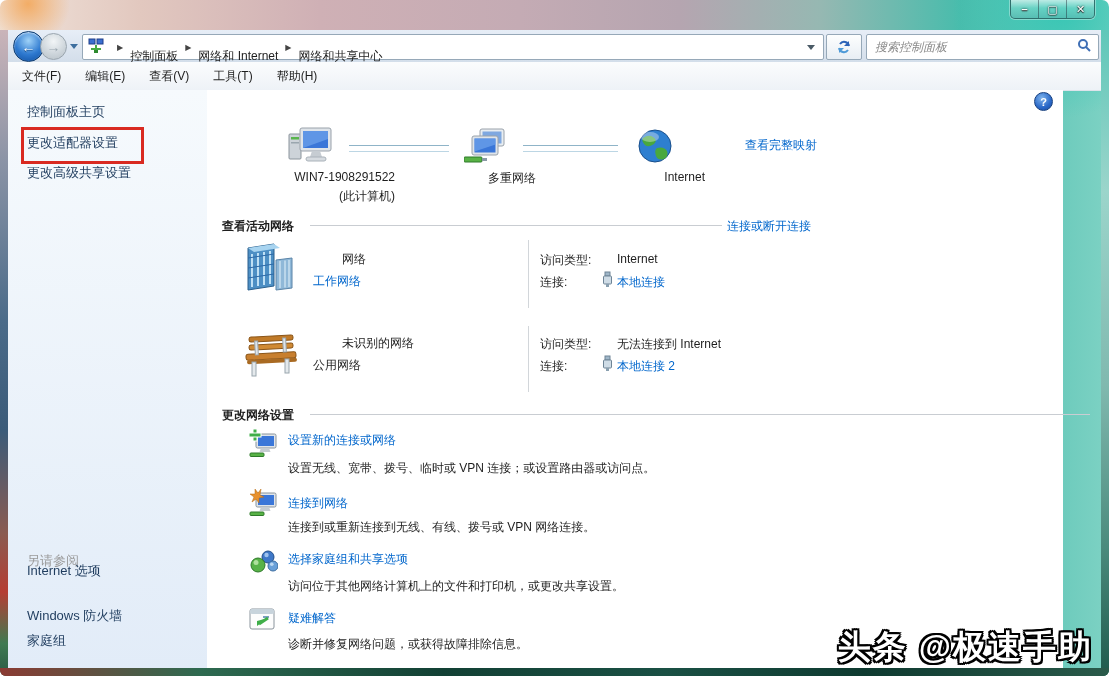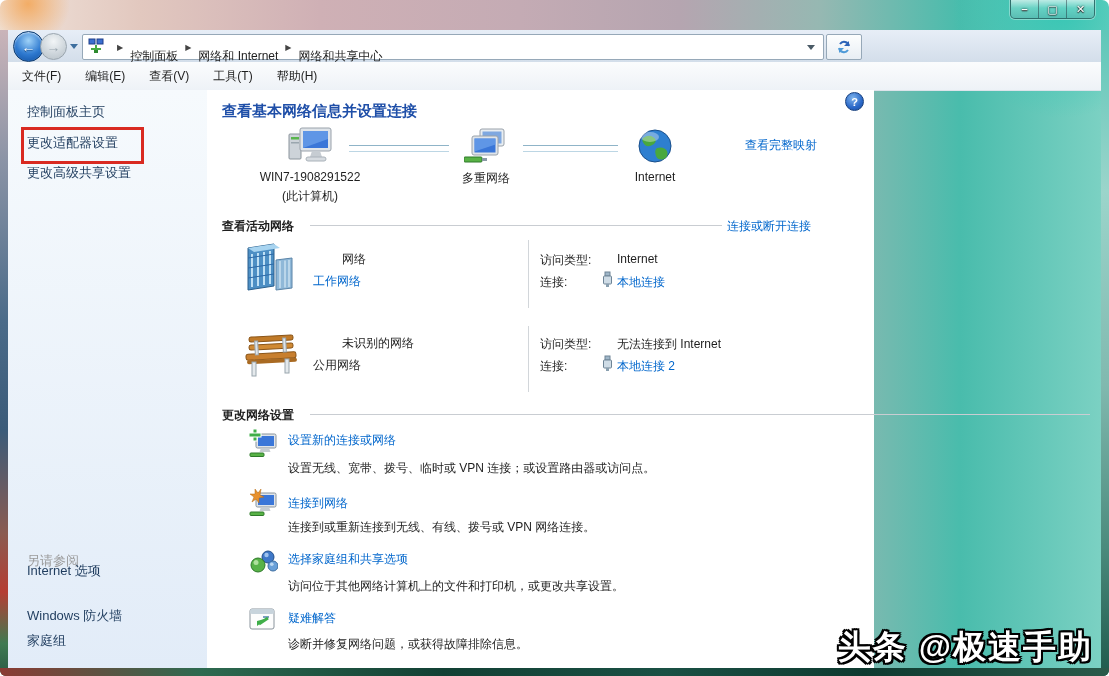--- a/index.html
+++ b/index.html
@@ -50,34 +50,34 @@
   .searchbox input{flex:1;border:none;outline:none;font-size:12px;padding:0 4px 0 8px;
     font-family:"Liberation Sans","DejaVu Sans",sans-serif;background:transparent;}
   .searchbox input::placeholder{font-style:italic;color:#8a8a8a;}
   .search-icon{margin-right:7px;flex:0 0 auto;}
   
   .menubar{position:absolute;left:8px;top:62px;width:1093px;height:28px;
     background:linear-gradient(180deg,#fbfcfd,#eef2f7);border-bottom:1px solid #dde3ea;
     display:flex;align-items:center;font-size:12px;color:#1e1e1e;}
   .menu-item{padding:4px 10px;margin-left:4px;cursor:default;}
   
-  .content{position:absolute;left:8px;top:90px;width:866px;height:578px;display:flex;background:#fff;}
+  .content{position:absolute;left:8px;top:90px;width:1055px;height:578px;display:flex;background:#fff;}
   .sidebar{position:relative;width:199px;height:100%;
     background:linear-gradient(180deg,#f6fafd,#e2ecf8);font-size:13px;}
   .side-link{position:absolute;left:19px;color:#1f3c5e;cursor:pointer;white-space:nowrap;}
   .side-note{position:absolute;left:19px;color:#9a9a9a;white-space:nowrap;}
   .annotation{position:absolute;left:13px;top:37px;width:117px;height:31px;border:3px solid #d92a21;}
   .main{position:relative;flex:1;height:100%;background:#fff;font-size:12px;color:#1e1e1e;}
   .page-title{position:absolute;left:15px;top:12px;font-size:15px;font-weight:bold;color:#1f4fa8;}
   .help-btn{position:absolute;top:2px;right:10px;width:17px;height:17px;border-radius:50%;
     background:radial-gradient(circle at 40% 30%,#7fb4ec,#2a68c8 60%,#1a4a9c);border:1px solid #16407f;
     color:#fff;font-size:11px;font-weight:bold;display:flex;align-items:center;justify-content:center;cursor:pointer;}
   .link{color:#0066cc;cursor:pointer;white-space:nowrap;}
   .map-line{position:absolute;height:5px;border-top:1px solid #8fb4c8;border-bottom:1px solid #bcd6e4;}
-  .map-label{position:absolute;text-align:center;}
+  .map-label{position:absolute;text-align:right;}
   .section-h{position:absolute;font-weight:bold;color:#1e1e1e;}
   .rule{position:absolute;height:1px;background:#c9cdd2;}
   .vdiv{position:absolute;width:1px;background:#d2d6da;}
   .net-name{position:absolute;font-weight:normal;padding-left:29px;}
   .lbl{position:absolute;color:#1e1e1e;text-align:right;}
   .task-title{position:absolute;}
   .task-desc{position:absolute;color:#1e1e1e;}
   .icon-abs{position:absolute;}
   .watermark{position:absolute;right:16px;bottom:6px;font-size:33px;font-weight:bold;color:#fff;letter-spacing:2px;
     text-shadow:-2px -2px 0 #000,2px -2px 0 #000,-2px 2px 0 #000,2px 2px 0 #000,0 2px 0 #000,2px 0 0 #000,0 -2px 0 #000,-2px 0 0 #000;
@@ -127,20 +127,29 @@
 
     <div class="btn-refresh">
       <svg width="16" height="16" viewBox="0 0 16 16">
         <path d="M3 9 a5 5 0 0 0 9 2" fill="none" stroke="#4e9ad8" stroke-width="2"></path>
         <path d="M13 7 a5 5 0 0 0 -9 -2" fill="none" stroke="#2a62b8" stroke-width="2"></path>
         <path d="M13 2 v5 h-5 z" fill="#2a62b8"></path>
         <path d="M3 14 v-5 h5 z" fill="#4e9ad8"></path>
       </svg>
     </div>
 
+    <div class="searchbox">
+      <input type="text" placeholder="搜索控制面板" style="">
+      <span class="search-icon">
+        <svg width="14" height="14" viewBox="0 0 14 14">
+          <circle cx="6" cy="6" r="4" fill="none" stroke="#3f6fb5" stroke-width="2"></circle>
+          <line x1="9" y1="9" x2="13" y2="13" stroke="#3f6fb5" stroke-width="2"></line>
+        </svg>
+      </span>
+    </div>
   </div>
 
   <div class="menubar">
     <span class="menu-item">文件(F)</span>
     <span class="menu-item">编辑(E)</span>
     <span class="menu-item">查看(V)</span>
     <span class="menu-item">工具(T)</span>
     <span class="menu-item">帮助(H)</span>
   </div>
 
@@ -152,21 +161,20 @@
       <span class="side-link" style="top:44px">更改适配器设置</span>
       <span class="side-link" style="top:74px">更改高级共享设置</span>
       <span class="side-note" style="top:462px">另请参阅</span>
       <span class="side-link" style="top:472px">Internet 选项</span>
       <span class="side-link" style="top:517px">Windows 防火墙</span>
       <span class="side-link" style="top:542px">家庭组</span>
     </div>
 
     <div class="main">
       <div class="help-btn">?</div>
-      <div class="page-title">查看基本网络信息并设置连接</div>
 
       <span class="icon-abs" style="left:80px;top:36px">
         <svg width="48" height="42" viewBox="0 0 48 42">
           <rect x="2" y="8" width="12" height="25" rx="1" fill="#cdd3d9" stroke="#8b949c"></rect>
           <rect x="4" y="11" width="8" height="2.5" fill="#59b54d"></rect>
           <rect x="4" y="16" width="8" height="1.5" fill="#9aa6ae"></rect>
           <rect x="13" y="2" width="31" height="23" rx="2" fill="#dfe4e9" stroke="#9aa2ab"></rect>
           <rect x="16" y="5" width="25" height="17" fill="#3a76d8"></rect>
           <path d="M16 5 l25 0 0 8 -25 9 z" fill="#6fa4ec" opacity=".7"></path>
           <path d="M25 25 h8 l2 6 h-12 z" fill="#c6ccd2"></path>

